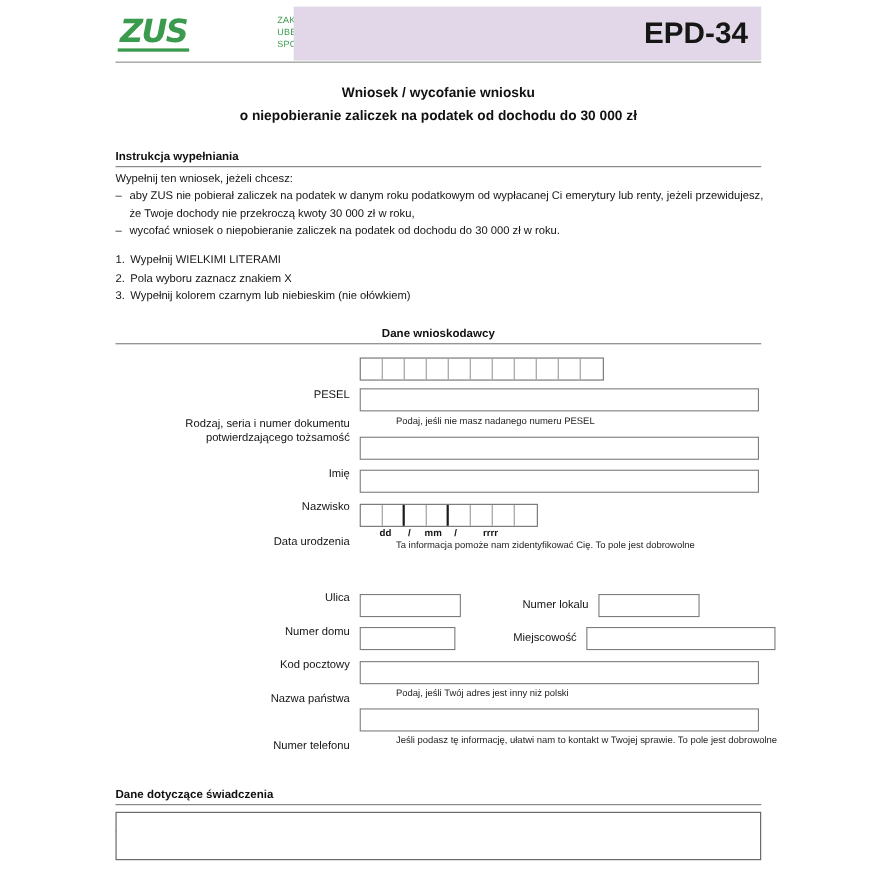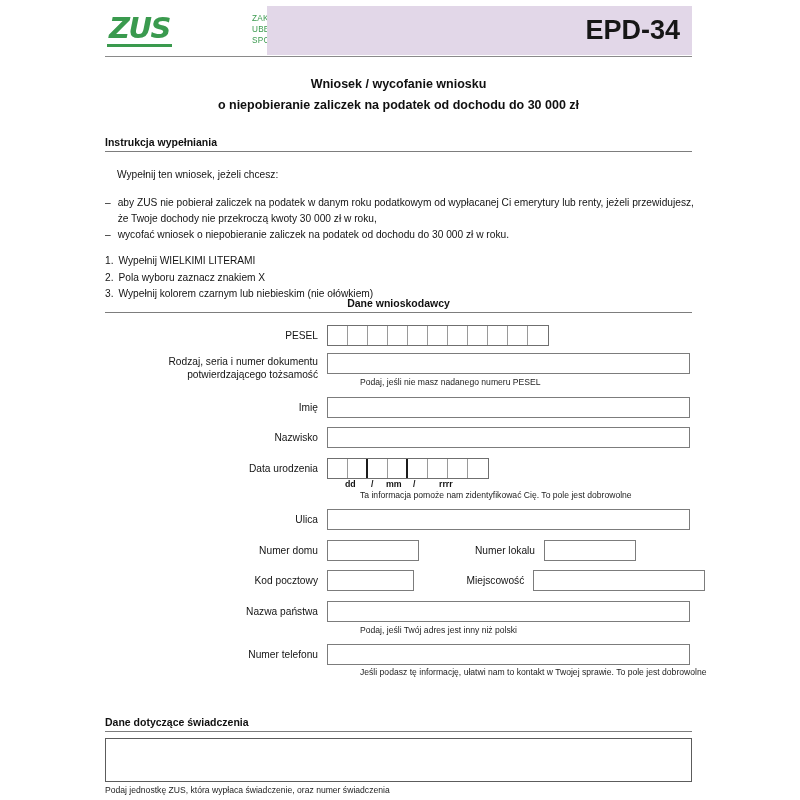--- a/index.html
+++ b/index.html
@@ -126,21 +126,21 @@
   
   .instr {
     position: absolute;
     left: 105px;
     top: 155px;
     width: 600px;
     font-size: 10.2px;
     line-height: 1.58;
     color: #141414;
   }
-  .instr p { margin: 12px; }
+  .instr p { margin: 0; }
   .instr .dash-item {
     display: flex;
     gap: 7px;
     align-items: flex-start;
   }
   .instr .dash { flex: 0 0 auto; }
   .instr .dash-body { flex: 1 1 auto; }
   .instr .num-list { margin-top: 10px; }
   .instr .num-item { display: flex; gap: 5px; }
   .instr .num { flex: 0 0 auto; }
@@ -156,20 +156,21 @@
   }
   .lbl {
     width: 222px;
     flex: 0 0 222px;
     text-align: right;
     padding-right: 9px;
     box-sizing: border-box;
     font-size: 10.2px;
     line-height: 21px;
     color: #141414;
+    margin-top: 24px;
   }
   .lbl.two-line {
     line-height: 1.28;
     padding-top: 2px;
   }
   .field {
     height: 21px;
     border: 1px solid #7c7c7c;
     background: #ffffff;
     box-sizing: border-box;
@@ -351,21 +352,21 @@
   </div>
   <div class="date-legend">
     <span style="left:13px;">dd</span>
     <span style="left:39px;">/</span>
     <span style="left:54px;">mm</span>
     <span style="left:81px;">/</span>
     <span style="left:107px;">rrrr</span>
   </div>
   <div class="hint" style="top:490px;">Ta informacja pomoże nam zidentyfikować Cię. To pole jest dobrowolne</div>
 
-  <div class="row" style="top:509px;">
+  <div class="row" style="top:509px;flex-direction:column;">
     <div class="lbl">Ulica</div>
     <div class="field wide"></div>
   </div>
 
   <div class="row" style="top:540px;">
     <div class="lbl">Numer domu</div>
     <div class="field small"></div>
     <div class="inline-lbl" style="width:125px;">Numer lokalu</div>
     <div class="field small"></div>
   </div>
@@ -384,15 +385,14 @@
   <div class="hint" style="top:625px;">Podaj, jeśli Twój adres jest inny niż polski</div>
 
   <div class="row" style="top:644px;">
     <div class="lbl">Numer telefonu</div>
     <div class="field wide"></div>
   </div>
   <div class="hint" style="top:667px;">Jeśli podasz tę informację, ułatwi nam to kontakt w Twojej sprawie. To pole jest dobrowolne</div>
 
   <div class="section-head" id="sec-swiad">Dane dotyczące świadczenia</div>
   <div class="big-box"></div>
-  <div class="big-hint">Podaj jednostkę ZUS, która wypłaca świadczenie, oraz numer świadczenia</div>
 
 </div>
 
 </body></html>

